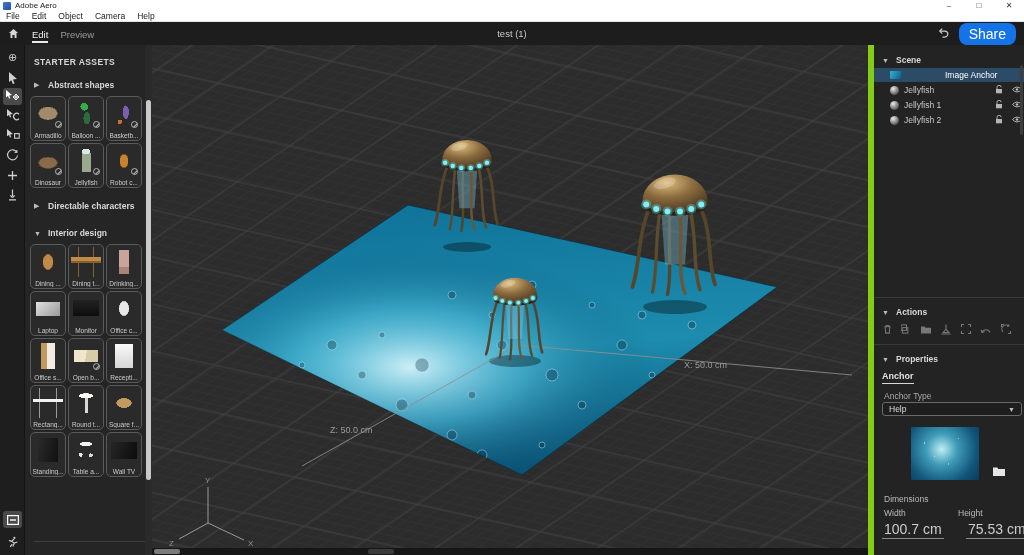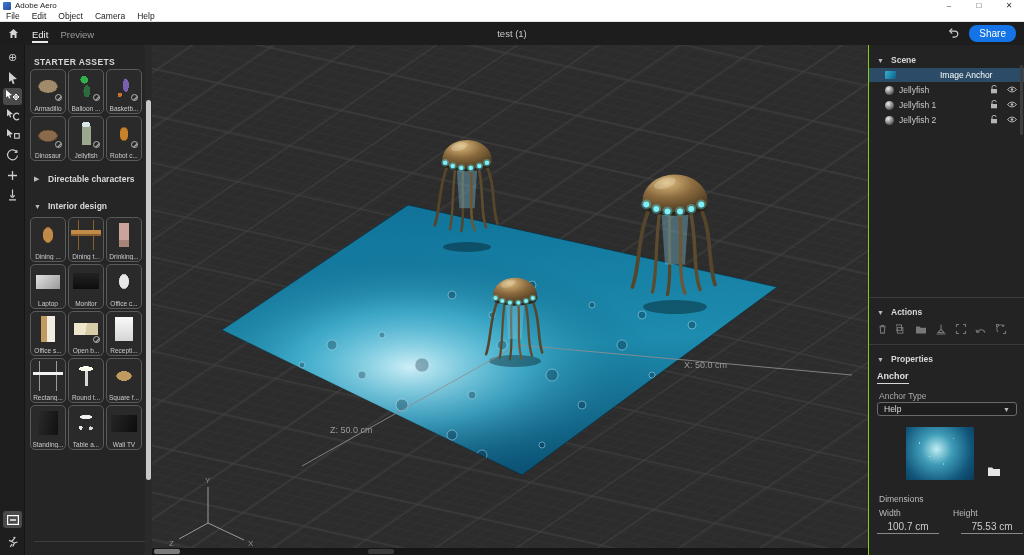--- a/index.html
+++ b/index.html
@@ -22,21 +22,21 @@
 
   
   .tabbar{position:absolute;left:0;top:22px;width:1024px;height:23px;background:#1d1d1d;
           display:flex;align-items:center;color:#bbb;}
   .home-btn{width:26px;display:flex;justify-content:center;align-items:center;}
   .tab{font-size:9.5px;padding:4px 6px 3px;position:relative;color:#9a9a9a;}
   .tab.active{color:#f0f0f0;}
   .tab.active::after{content:"";position:absolute;left:6px;right:6px;bottom:0;height:2px;background:#e8e8e8;}
   .doc-title{position:absolute;left:0;right:0;text-align:center;font-size:9.5px;color:#c9c9c9;pointer-events:none;}
   .tab-right{margin-left:auto;display:flex;align-items:center;gap:10px;padding-right:8px;z-index:2;}
-  .share-btn{background:#1473e6;color:#fff;font-size:10px;border-radius:8px;padding:3px 10px;}
+  .share-btn{background:#1473e6;color:#fff;font-size:14px;border-radius:8px;padding:3px 10px;}
 
   
   .toolcol{position:absolute;left:0;top:45px;width:25px;height:510px;background:#1e1e1e;border-right:1px solid #141414;}
   .tool{position:absolute;left:3px;width:19px;height:17px;border-radius:3px;display:flex;
         align-items:center;justify-content:center;color:#c9c9c9;font-size:11px;}
   .tool.sel{background:#4a4a4a;color:#fff;}
   .tool svg{display:block;}
 
   
   .assets{position:absolute;left:26px;top:45px;width:136px;height:510px;background:#252525;overflow:hidden;}
@@ -90,21 +90,21 @@
   
   .assets-scroll{position:absolute;left:145px;top:45px;width:7px;height:510px;background:#2a2a2a;}
   .assets-scroll .thumbbar{position:absolute;left:1px;width:5px;top:55px;height:380px;background:#c9c9c9;border-radius:3px;}
 
   
   .viewport{position:absolute;left:152px;top:45px;width:716px;height:510px;background:#2c2c2c;overflow:hidden;}
   .hscroll{position:absolute;left:152px;top:548px;width:716px;height:7px;background:#161616;}
   .hscroll .ht{position:absolute;top:1px;height:5px;border-radius:2px;}
 
   
-  .rpanel{position:absolute;left:868px;top:45px;width:156px;height:510px;background:#232323;border-left:1px solid #84cc16;}
+  .rpanel{position:absolute;left:868px;top:45px;width:156px;height:510px;background:#232323;border-left:6px solid #84cc16;}
   .rp-head{position:absolute;left:8px;display:flex;align-items:center;gap:7px;font-size:8.5px;font-weight:bold;color:#d8d8d8;}
   .srow{position:absolute;left:0;width:156px;height:14px;display:flex;align-items:center;gap:5px;
         padding:0 8px 0 16px;font-size:8.5px;color:#c8c8c8;}
   .srow.sel{background:#2b4b66;color:#fff;gap:44px;}
   .sphere{width:9px;height:9px;border-radius:50%;flex:0 0 auto;
           background:radial-gradient(circle at 35% 30%,#ededed,#9a9a9a 40%,#4c4c4c 78%,#333);}
   .img-ico{width:11px;height:8px;border-radius:1px;flex:0 0 auto;background:linear-gradient(120deg,#35b2d2,#0d5f86);}
   .row-icons{margin-left:auto;display:flex;gap:9px;align-items:center;}
   .divider{position:absolute;left:0;width:156px;height:1px;background:#3a3a3a;}
   .actions-icons{position:absolute;left:8px;top:276px;display:flex;gap:8px;color:#787878;}
@@ -116,21 +116,21 @@
   .sel-box .cv{margin-left:auto;color:#bbb;font-size:7px;}
   .prop-thumb{position:absolute;left:37px;top:382px;width:68px;height:53px;border-radius:1px;
       background:
         radial-gradient(circle 1.5px at 20% 30%,rgba(255,255,255,.55) 0 60%,transparent 61%),
         radial-gradient(circle 1.2px at 70% 22%,rgba(255,255,255,.45) 0 60%,transparent 61%),
         radial-gradient(circle 1.5px at 55% 70%,rgba(255,255,255,.4) 0 60%,transparent 61%),
         radial-gradient(circle 1px at 35% 55%,rgba(255,255,255,.5) 0 60%,transparent 61%),
         radial-gradient(circle at 45% 42%,#bfeef2 0%,#3f9cb8 32%,#11557a 72%,#0a3a58 100%);}
   .folder-ico{position:absolute;left:118px;top:418px;color:#e6e6e6;}
   .dim-label{position:absolute;font-size:8.5px;color:#bbb;}
-  .dim-val{position:absolute;width:62px;border-bottom:1px solid #8a8a8a;font-size:10px;color:#ccc;padding:1px 2px;text-align:center;}
+  .dim-val{position:absolute;width:62px;border-bottom:1px solid #8a8a8a;font-size:14px;color:#ccc;padding:1px 2px;}
   .rp-scroll{position:absolute;right:1px;top:20px;width:3px;height:70px;background:#3d3d3d;border-radius:2px;}
 </style>
 </head>
 <body>
 
 <div class="app">
 
   <div class="titlebar">
     <span class="win-appicon"></span>
     <span>Adobe Aero</span>
@@ -220,20 +220,24 @@
       <svg width="12" height="12" viewBox="0 0 12 12" stroke="#cfcfcf" stroke-width="1.2" fill="none">
         <circle cx="7.4" cy="1.8" r="1.1" fill="#cfcfcf" stroke="none"></circle>
         <path d="M7,3 L4.6,5.4 L7.4,7 L5.8,10.6 M4.6,5.4 L2,4.4 M7.4,7 L10.4,6 M3.2,10.8 L5.2,8.2"></path>
         </svg>
     </span>
   </div>
 
   <div class="assets">
     <div class="assets-title">STARTER ASSETS</div>
 
+    <div class="sec-head">
+      <span class="chev">▶</span>
+      <span>Abstract shapes</span>
+    </div>
 
     <div class="cards">
       <div class="card">
           <div class="thumb t-armadillo"></div>
           <span class="badge"></span>
           <div class="lbl">Armadillo</div>
         </div>
       <div class="card">
           <div class="thumb t-balloon"></div>
           <span class="badge"></span>

